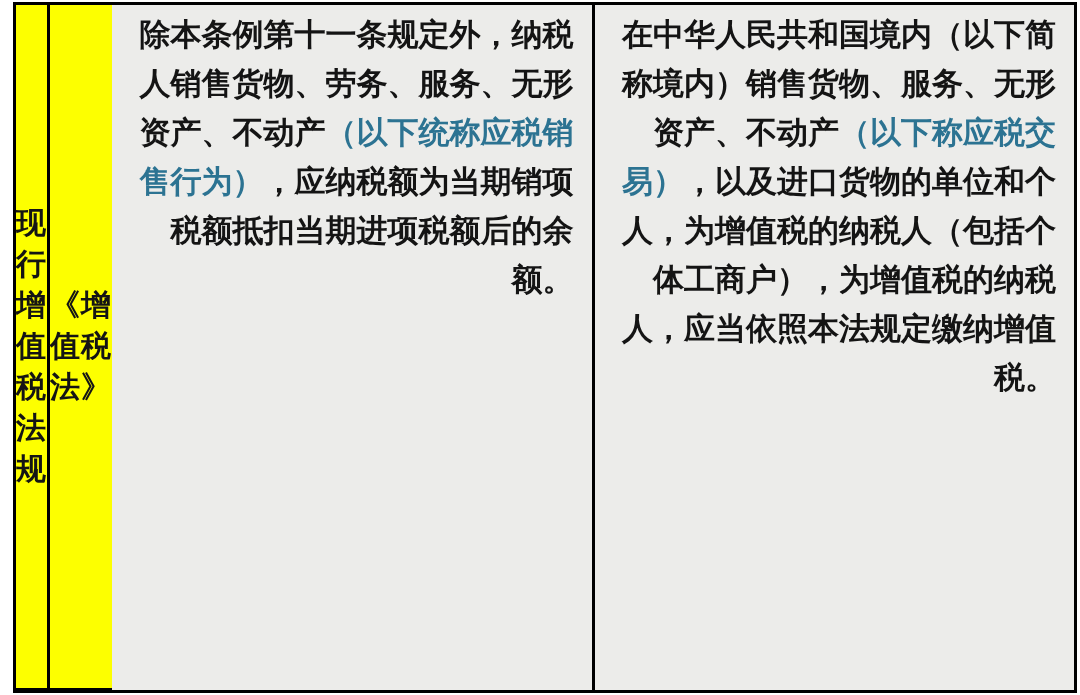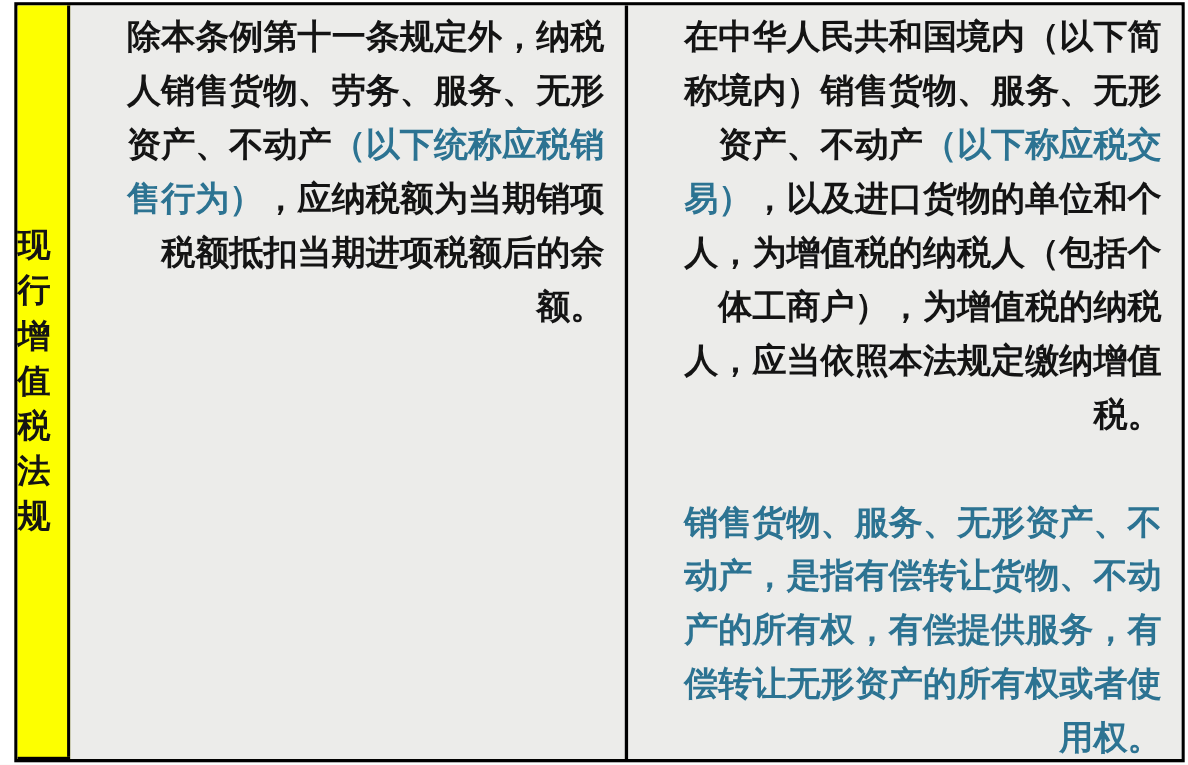--- a/index.html
+++ b/index.html
@@ -79,28 +79,28 @@
     color: var(--teal, #2c7392);
   }
 </style>
 </head>
 <body>
 
 <div class="stage">
   <div class="cmp-table">
     <div class="header-row">
       <div class="header-cell first">现行增值税法规</div>
+      <div class="header-cell">《增值税法》</div>
     </div>
     <div class="body-row">
       <div class="body-cell first">
         <div>
             <p class="para"><span>除本条例第十一条规定外，纳税人销售货物、劳务、服务、无形资产、不动产</span><span class="teal">（以下统称应税销售行为）</span><span>，应纳税额为当期销项税额抵扣当期进项税额后的余额。</span></p>
           </div>
       </div>
       <div class="body-cell">
         <div>
             <p class="para"><span>在中华人民共和国境内（以下简称境内）销售货物、服务、无形资产、不动产</span><span class="teal">（以下称应税交易）</span><span>，以及进口货物的单位和个人，为增值税的纳税人（包括个体工商户），为增值税的纳税人，应当依照本法规定缴纳增值税。</span></p>
-            <p class="para"><span class="teal">销售货物、服务、无形资产、不动产，是指有偿转让货物、不动产的所有权，有偿提供服务，有偿转让无形资产的所有权或者使用权。</span></p>
           </div>
       </div>
     </div>
   </div>
 </div>
 
 </body></html>

